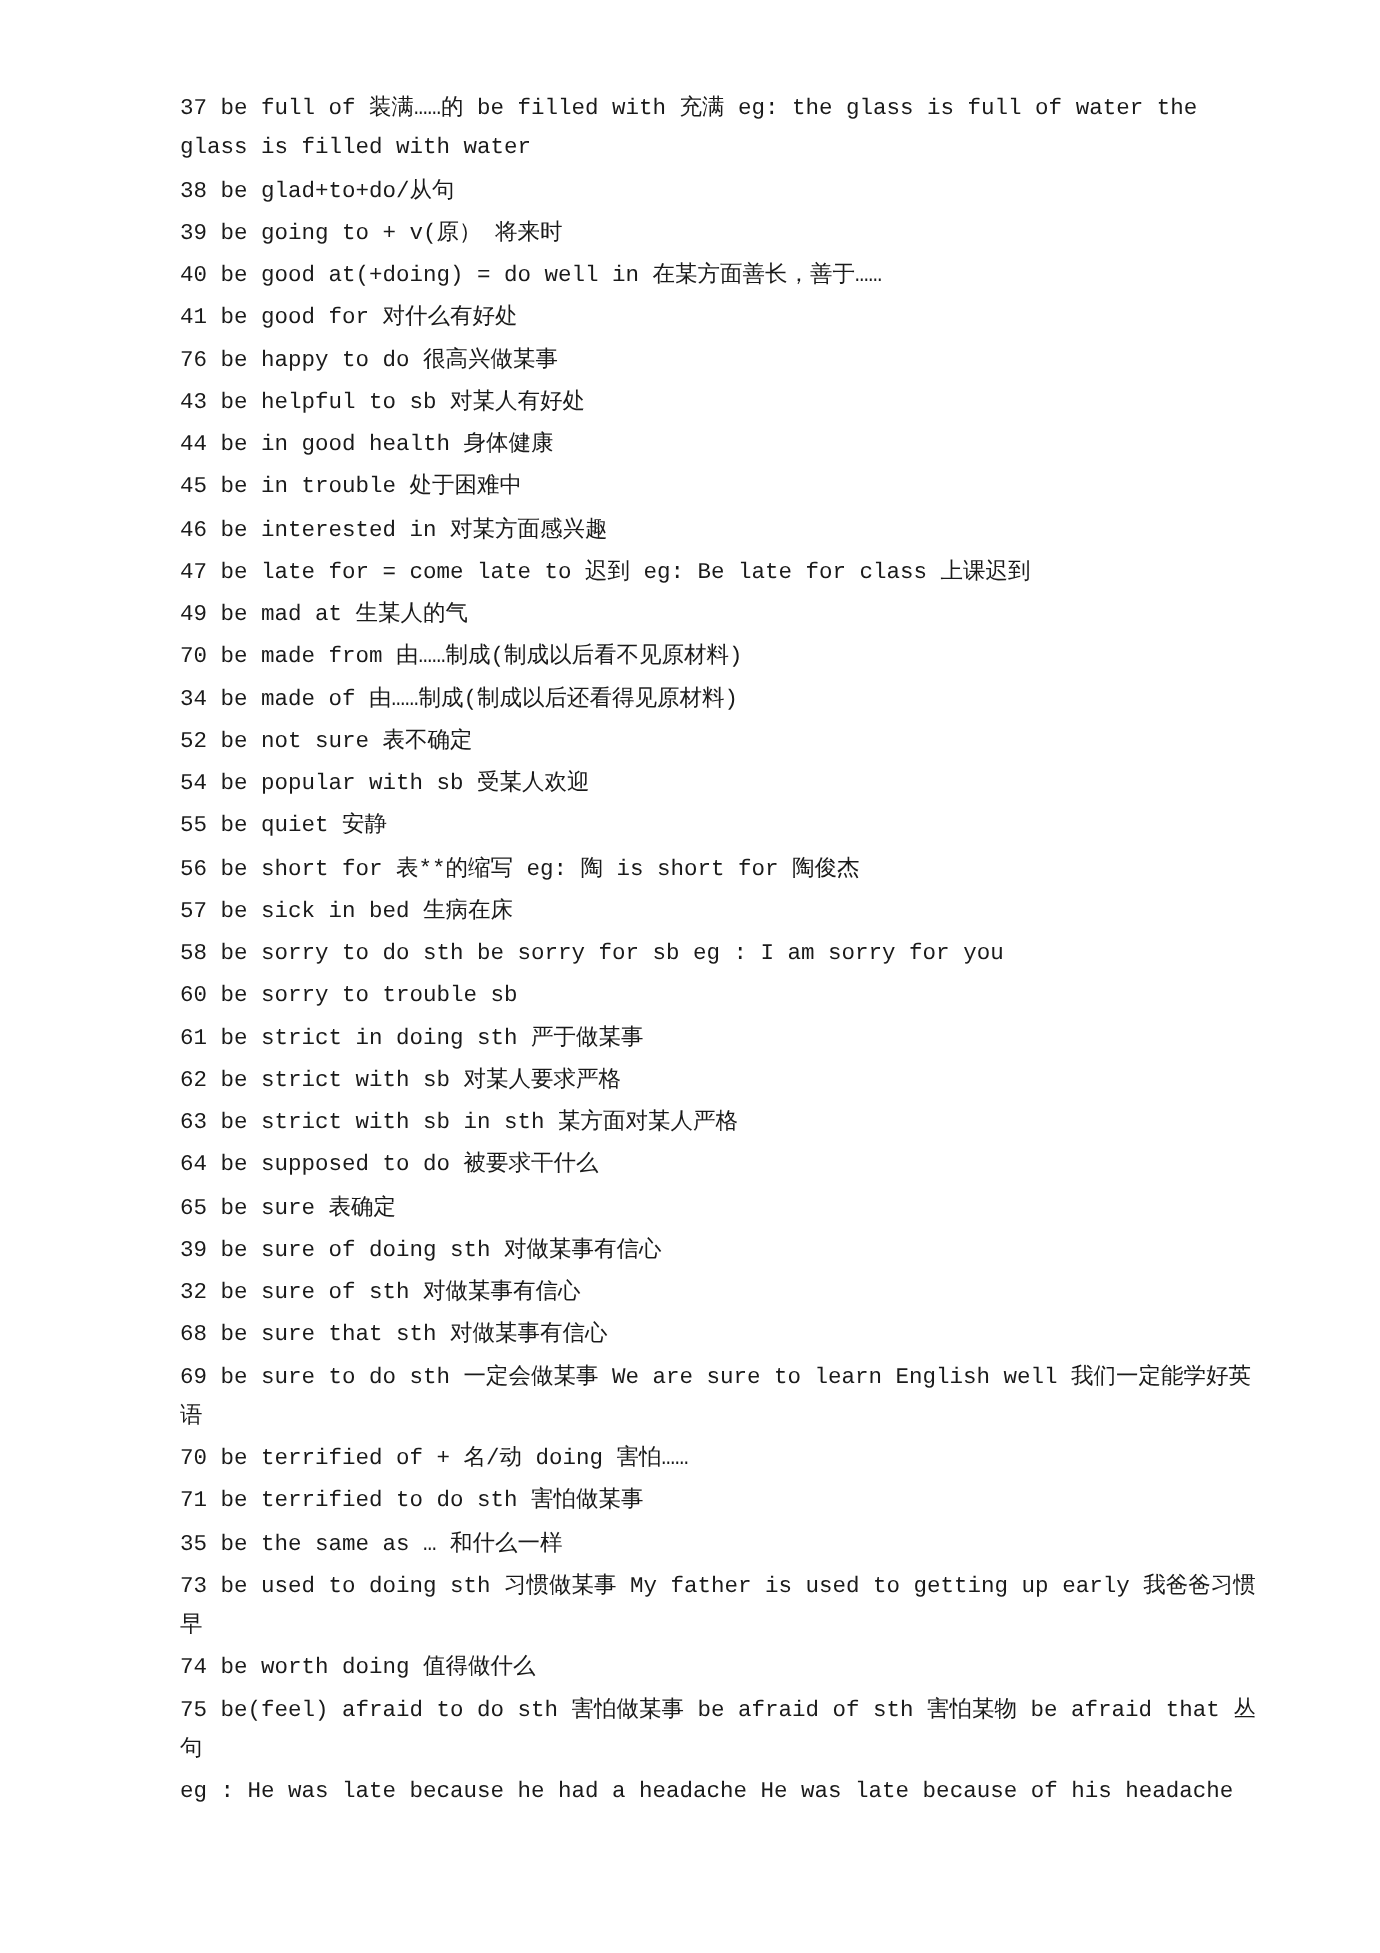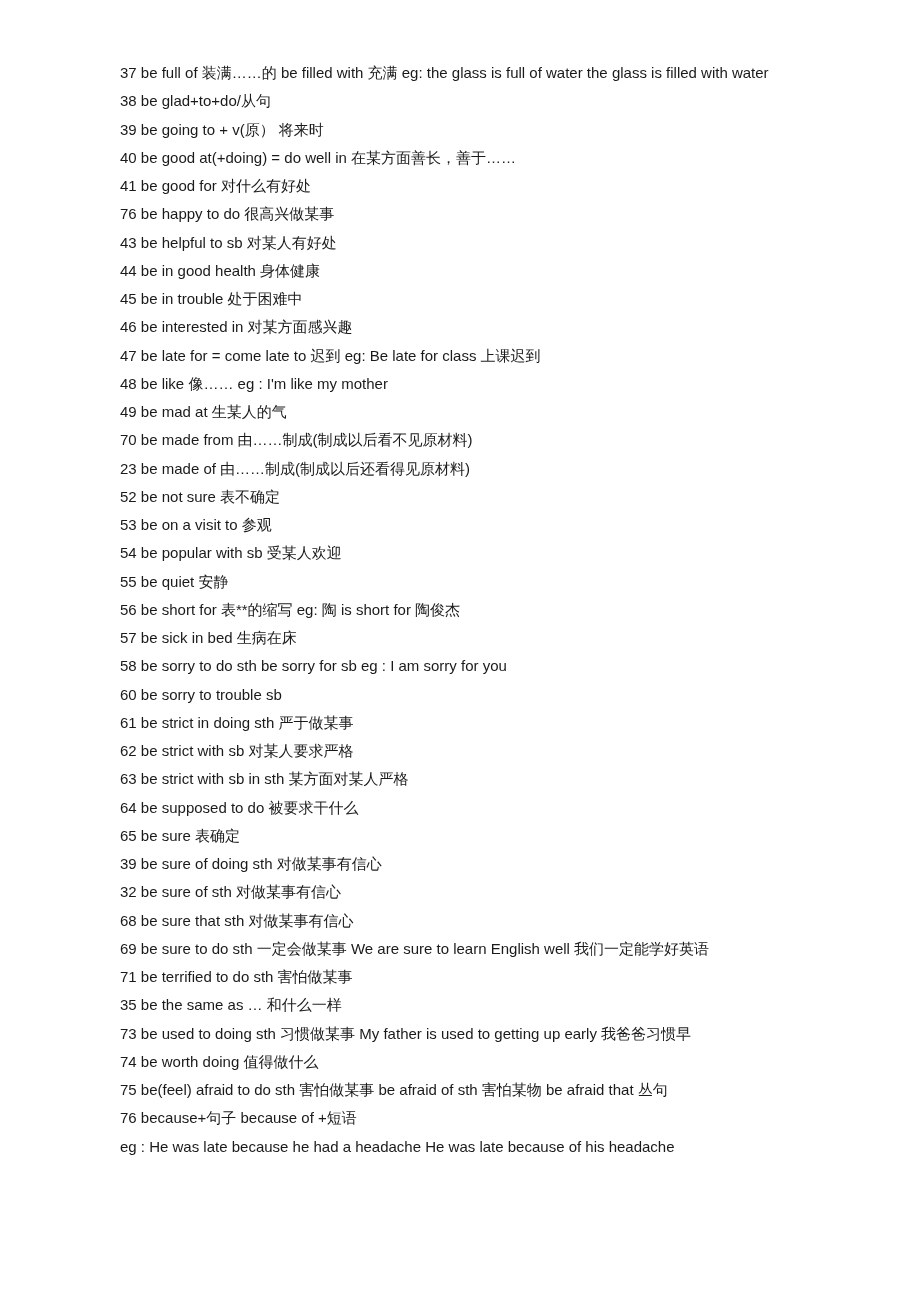--- a/index.html
+++ b/index.html
@@ -10,61 +10,60 @@
     body {
       background: #ffffff;
       font-family: Arial, "Microsoft YaHei", sans-serif;
       font-size: 15px;
       color: #1a1a1a;
       padding: 60px 80px 60px 120px;
       line-height: 1.75;
     }
     .entry {
       margin-bottom: 2px;
+      font-family: Liberation Mono, monospace;
     }
     .entry-text {
       display: inline;
     }
   </style>
 </head>
 <body>
 
 <div id="content">
     <div class="entry"><span class="entry-text">37 be full of  装满……的      be filled with  充满  eg: the glass is full of water      the glass is filled with water</span></div>
     <div class="entry"><span class="entry-text">38 be glad+to+do/从句</span></div>
     <div class="entry"><span class="entry-text">39 be going to + v(原）       将来时</span></div>
     <div class="entry"><span class="entry-text">40 be good at(+doing) = do well in         在某方面善长，善于……</span></div>
     <div class="entry"><span class="entry-text">41 be good for    对什么有好处</span></div>
     <div class="entry"><span class="entry-text">76 be happy to do         很高兴做某事</span></div>
     <div class="entry"><span class="entry-text">43 be helpful to sb   对某人有好处</span></div>
     <div class="entry"><span class="entry-text">44 be in good health          身体健康</span></div>
     <div class="entry"><span class="entry-text">45 be in trouble     处于困难中</span></div>
     <div class="entry"><span class="entry-text">46 be interested in      对某方面感兴趣</span></div>
     <div class="entry"><span class="entry-text">47 be late for = come late to  迟到       eg: Be late for class      上课迟到</span></div>
-    <div class="entry"><span class="entry-text">48 be like     像……        eg : I'm like my mother</span></div>
     <div class="entry"><span class="entry-text">49 be mad at          生某人的气</span></div>
     <div class="entry"><span class="entry-text">70 be made from  由……制成(制成以后看不见原材料)</span></div>
-    <div class="entry"><span class="entry-text">23 be made of   由……制成(制成以后还看得见原材料)</span></div>
+    <div class="entry"><span class="entry-text">34 be made of   由……制成(制成以后还看得见原材料)</span></div>
     <div class="entry"><span class="entry-text">52 be not sure  表不确定</span></div>
-    <div class="entry"><span class="entry-text">53 be on a visit to     参观</span></div>
     <div class="entry"><span class="entry-text">54 be popular with sb     受某人欢迎</span></div>
     <div class="entry"><span class="entry-text">55 be quiet  安静</span></div>
     <div class="entry"><span class="entry-text">56 be short for   表**的缩写      eg: 陶  is short for  陶俊杰</span></div>
     <div class="entry"><span class="entry-text">57 be sick in bed   生病在床</span></div>
     <div class="entry"><span class="entry-text">58 be sorry to do sth           be sorry for sb             eg : I am sorry for you</span></div>
     <div class="entry"><span class="entry-text">60 be sorry to trouble sb</span></div>
     <div class="entry"><span class="entry-text">61 be strict in doing    sth   严于做某事</span></div>
     <div class="entry"><span class="entry-text">62 be strict with sb     对某人要求严格</span></div>
     <div class="entry"><span class="entry-text">63 be strict with sb in sth      某方面对某人严格</span></div>
     <div class="entry"><span class="entry-text">64 be supposed to do    被要求干什么</span></div>
     <div class="entry"><span class="entry-text">65 be sure  表确定</span></div>
     <div class="entry"><span class="entry-text">39 be sure of doing sth 对做某事有信心</span></div>
     <div class="entry"><span class="entry-text">32 be sure of sth     对做某事有信心</span></div>
     <div class="entry"><span class="entry-text">68 be sure that sth     对做某事有信心</span></div>
     <div class="entry"><span class="entry-text">69 be sure to do sth 一定会做某事 We are sure to learn English well  我们一定能学好英语</span></div>
+    <div class="entry"><span class="entry-text">70 be terrified of + 名/动 doing   害怕……</span></div>
     <div class="entry"><span class="entry-text">71 be terrified to do sth          害怕做某事</span></div>
     <div class="entry"><span class="entry-text">35 be the same as …     和什么一样</span></div>
     <div class="entry"><span class="entry-text">73 be used to doing sth 习惯做某事  My father is used to getting up early   我爸爸习惯早</span></div>
     <div class="entry"><span class="entry-text">74 be worth doing     值得做什么</span></div>
     <div class="entry"><span class="entry-text">75 be(feel) afraid to do sth 害怕做某事 be afraid of sth 害怕某物  be afraid that  丛句</span></div>
-    <div class="entry"><span class="entry-text">76 because+句子   because of +短语</span></div>
     <div class="entry"><span class="entry-text">   eg : He was late because he had a headache      He was late because of his headache</span></div>
   </div>
 
 </body></html>

